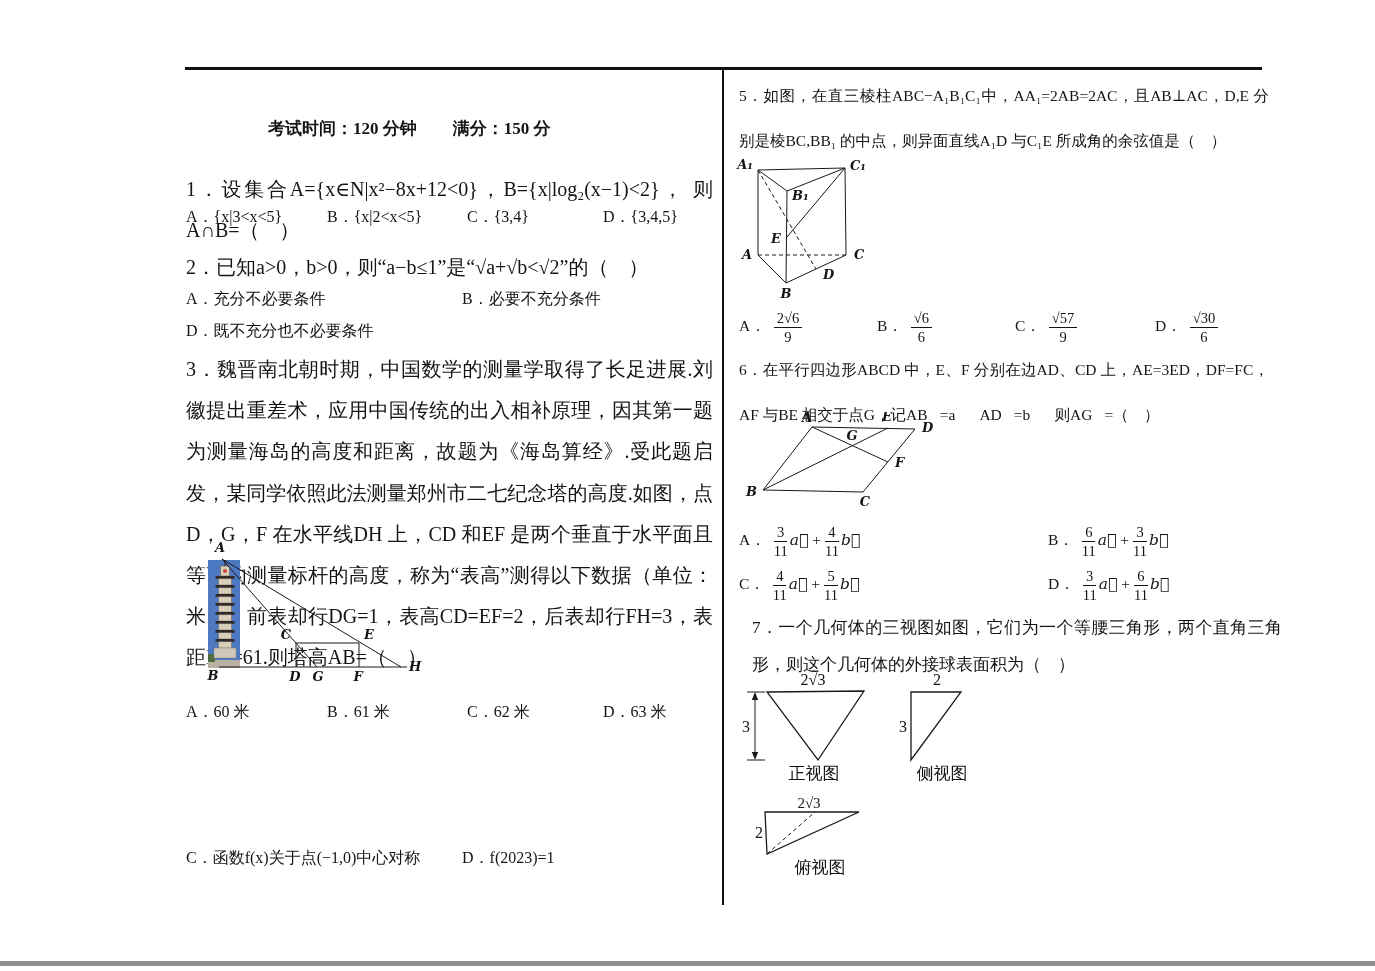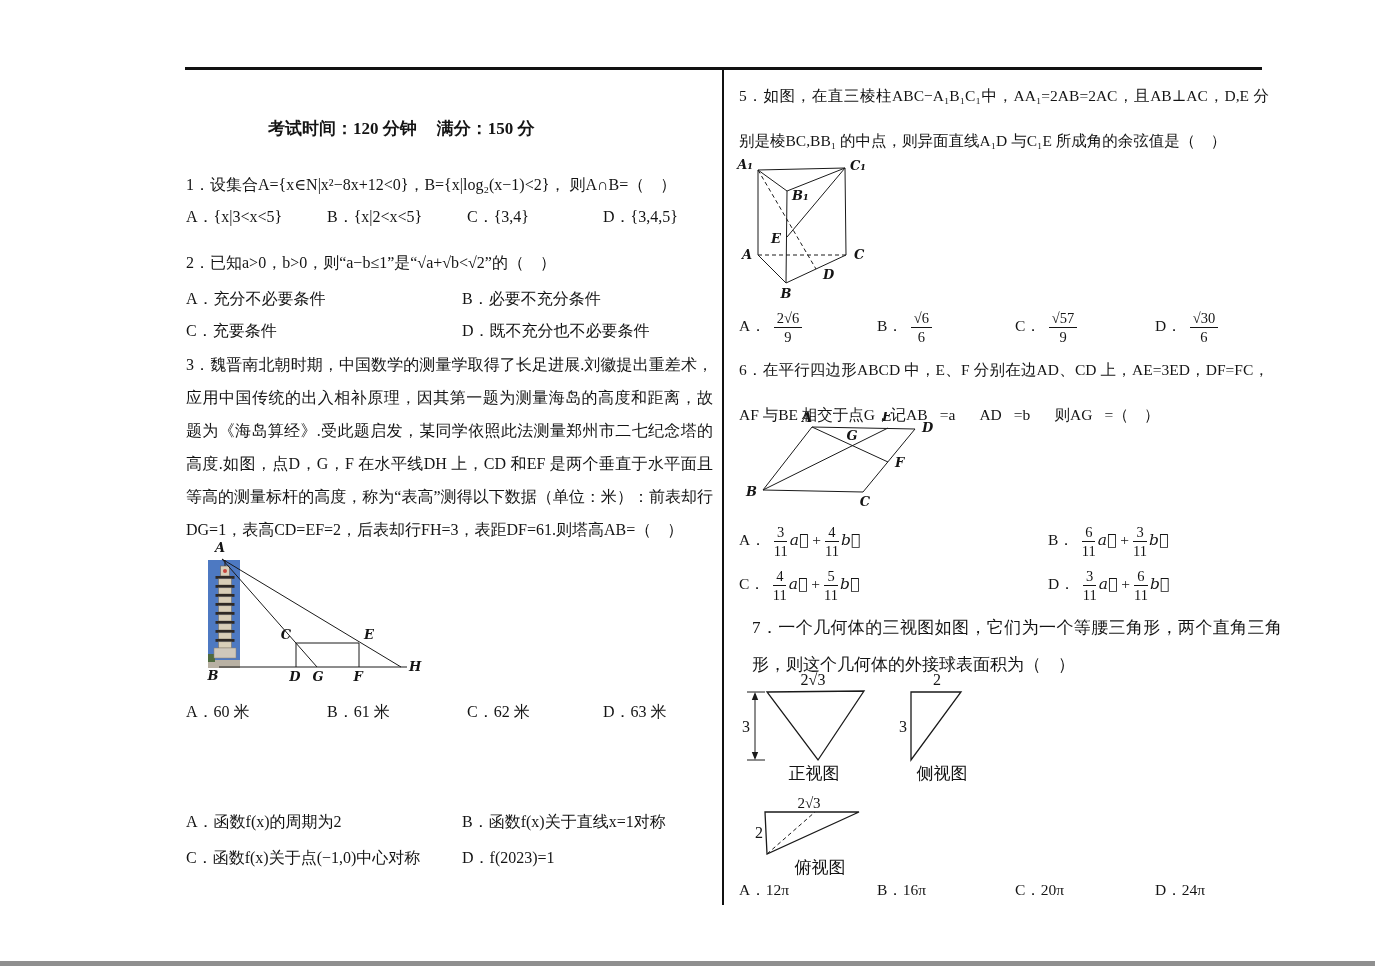--- a/index.html
+++ b/index.html
@@ -8,24 +8,24 @@
   .abs{position:absolute;}
   .topline{left:185px;top:67px;width:1077px;height:3px;background:#111;}
   .divider{left:722px;top:67px;width:2px;height:838px;background:#111;}
   .bottombar{left:0;top:961px;width:1375px;height:5px;background:#8f8f8f;}
 
   .col-left-block{left:186px;width:527px;}
   .col-right-block{left:739px;width:530px;}
 
   .title{text-align:center;font-weight:700;font-size:21px;letter-spacing:.5px;}
   .tmark{font-size:11px;vertical-align:super;margin-left:2px;}
-  .subtitle{display:flex;gap:20px;font-weight:700;font-size:17px;padding-left:82px;}
+  .subtitle{display:flex;gap:36px;font-weight:700;font-size:17px;padding-left:82px;}
   .section{font-weight:700;font-size:16.5px;}
 
-  .stem{font-size:16px;line-height:2.06;text-align:justify;}
+  .stem{font-size:20px;line-height:2.06;text-align:justify;}
   .stem-r{font-size:15.5px;line-height:2.9;text-align:justify;}
   .stem-r2{font-size:17px;line-height:2.15;text-align:justify;margin-left:13px;}
 
   .optrow{display:grid;font-size:16px;}
   .r4{grid-template-columns:141px 140px 136px auto;}
   .r2{grid-template-columns:276px auto;}
   .r4f{grid-template-columns:138px 138px 140px auto;font-size:15.5px;align-items:center;}
   .r2f{grid-template-columns:309px auto;font-size:15.5px;align-items:center;}
 
   .frac{display:inline-flex;flex-direction:column;align-items:center;vertical-align:middle;
@@ -68,21 +68,20 @@
     <span>C．{3,4}</span>
     <span>D．{3,4,5}</span>
   </div>
 
   <div class="abs col-left-block stem" style="top:247px">2．已知a&gt;0，b&gt;0，则“a−b≤1”是“√a+√b&lt;√2”的（　）</div>
   <div class="abs col-left-block optrow r2" style="top:289px">
     <span>A．充分不必要条件</span>
     <span>B．必要不充分条件</span>
   </div>
   <div class="abs col-left-block optrow r2" style="top:321px">
-    <span>C．充要条件</span>
     <span>D．既不充分也不必要条件</span>
   </div>
 
   <div class="abs col-left-block stem" style="top:349px">3．魏晋南北朝时期，中国数学的测量学取得了长足进展.刘徽提出重差术，应用中国传统的出入相补原理，因其第一题为测量海岛的高度和距离，故题为《海岛算经》.受此题启发，某同学依照此法测量郑州市二七纪念塔的高度.如图，点D，G，F 在水平线DH 上，CD 和EF 是两个垂直于水平面且等高的测量标杆的高度，称为“表高”测得以下数据（单位：米）：前表却行DG=1，表高CD=EF=2，后表却行FH=3，表距DF=61.则塔高AB=（　）</div>
 
   <svg class="abs" style="left:194px;top:538px" width="420" height="146" viewBox="0 0 420 146">
     <g>
       <rect x="14" y="22" width="32" height="108" fill="#4d79c2"></rect>
       <rect x="14" y="122" width="32" height="8" fill="#b9b1a3"></rect>
       <rect x="14" y="116" width="7" height="8" fill="#4f6b3f"></rect>
@@ -125,24 +124,20 @@
     <text class="figlbl" x="215" y="133" text-anchor="start">H</text>
   </svg>
 
   <div class="abs col-left-block optrow r4" style="top:702px">
     <span>A．60 米</span>
     <span>B．61 米</span>
     <span>C．62 米</span>
     <span>D．63 米</span>
   </div>
 
-  <div class="abs col-left-block optrow r2" style="top:812px">
-    <span>A．函数f(x)的周期为2</span>
-    <span>B．函数f(x)关于直线x=1对称</span>
-  </div>
   <div class="abs col-left-block optrow r2" style="top:848px">
     <span>C．函数f(x)关于点(−1,0)中心对称</span>
     <span>D．f(2023)=1</span>
   </div>
 
   <div class="abs col-right-block stem-r" style="top:74px">5．如图，在直三棱柱ABC−A₁B₁C₁中，AA₁=2AB=2AC，且AB⊥AC，D,E 分别是棱BC,BB₁ 的中点，则异面直线A₁D 与C₁E 所成角的余弦值是（　）</div>
 
   <svg class="abs" style="left:733px;top:158px" width="180" height="150" viewBox="0 0 180 150">
     <g>
       <line class="fline" x1="25" y1="12" x2="112" y2="10"></line>
@@ -286,20 +281,14 @@
       <g>
         <polygon class="fline2" points="10,16 104,16 12,58"></polygon>
         <line class="fline dash" x1="12" y1="58" x2="60" y2="16"></line>
       </g>
       <text class="dim" x="54" y="12" text-anchor="middle" style="font-size:15px">2√3</text>
       <text class="dim" x="4" y="42" text-anchor="middle">2</text>
     </svg>
     <div class="abs caption" style="left:16px;top:190px;width:130px">俯视图</div>
   </div>
 
-  <div class="abs col-right-block optrow r4f" style="top:880px">
-    <span>A．12π</span>
-    <span>B．16π</span>
-    <span>C．20π</span>
-    <span>D．24π</span>
-  </div>
 
 </div>
 
 </body></html>

